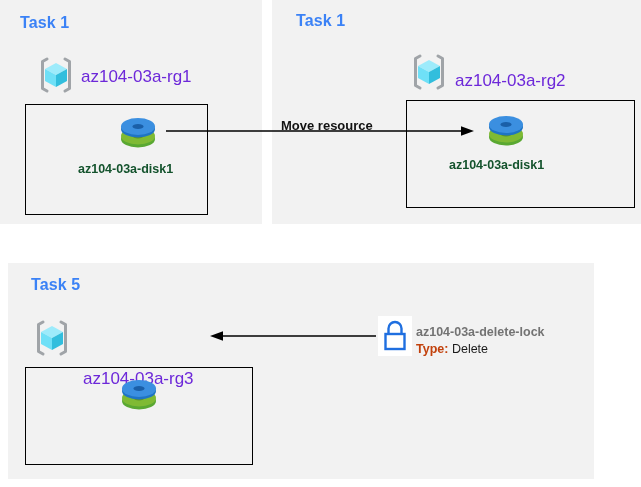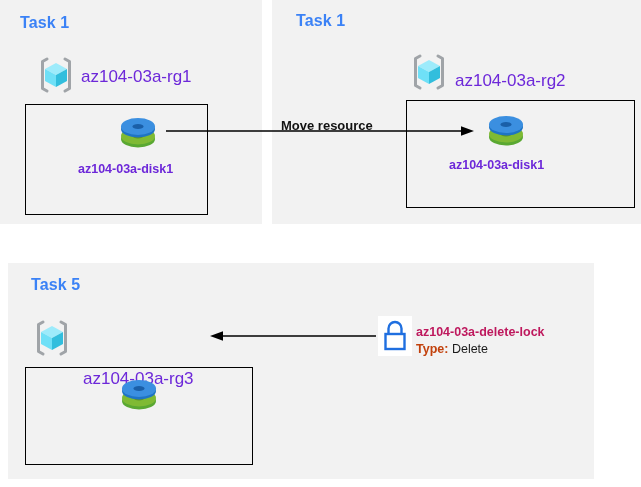--- a/index.html
+++ b/index.html
@@ -78,21 +78,21 @@
     height: 44px;
   }
   #disk1-icon { left: 117px; top: 112px; }
   #disk2-icon { left: 485px; top: 110px; }
   #disk3-icon { left: 118px; top: 374px; }
 
   .disk-label {
     position: absolute;
     font-weight: bold;
     font-size: 12.5px;
-    color: #6d28d9;
+    color: #14532d;
     white-space: nowrap;
     text-align: center;
   }
   #disk1-label { left: 78px;  top: 162px; }
   #disk2-label { left: 449px; top: 158px; }
   #disk3-label { left: 79px;  top: 424px; }
 
   
   #lock-icon {
     position: absolute;
@@ -101,21 +101,21 @@
     width: 34px;
     height: 40px;
     background: #ffffff;
   }
   #lock-name {
     position: absolute;
     left: 416px;
     top: 325px;
     font-weight: bold;
     font-size: 12.5px;
-    color: #be185d;
+    color: #737373;
     white-space: nowrap;
   }
   #lock-type {
     position: absolute;
     left: 416px;
     top: 342px;
     font-size: 12.5px;
     color: #1a1a1a;
     white-space: nowrap;
   }

